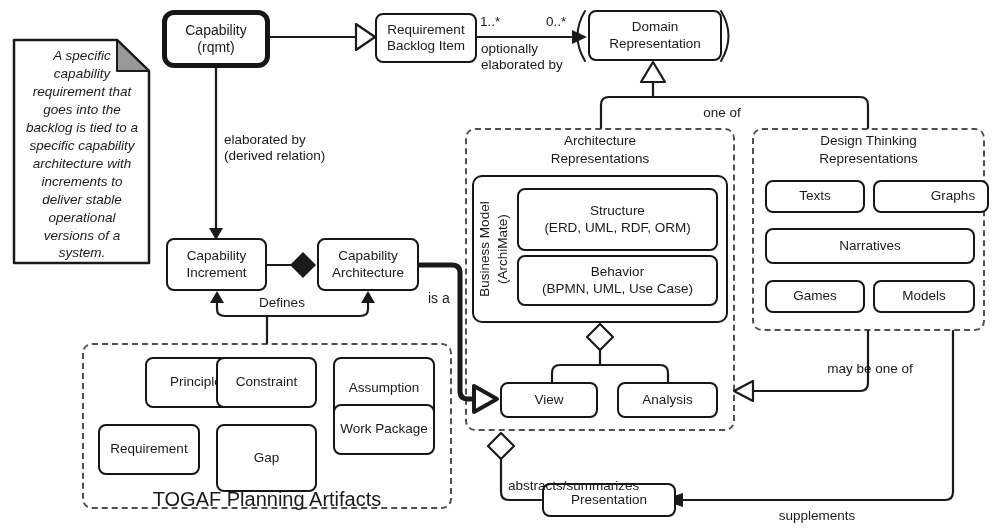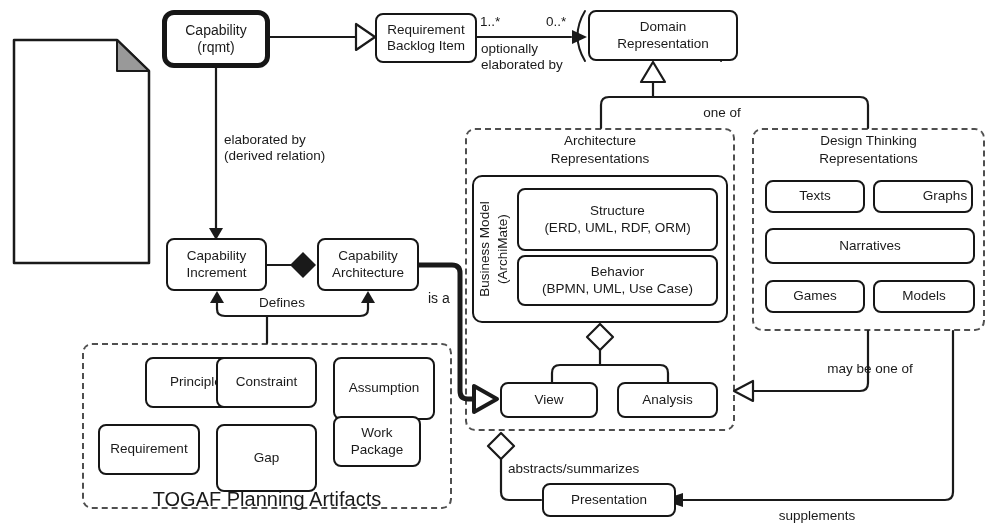--- a/index.html
+++ b/index.html
@@ -68,73 +68,85 @@
       <path d="M 753 391 H 860 Q 868 391 868 383 V 331"></path>
 
       <path d="M 953 331 V 492 Q 953 500 945 500 H 683"></path>
       <polygon points="683,493 683,507 662,500" fill="#1a1a1a" stroke="none"></polygon>
 
       <polygon points="501,433 514,446 501,459 488,446" fill="#fff"></polygon>
       <path d="M 501 459 V 492 Q 501 500 509 500 H 541"></path>
     </g>
   </svg>
 
+  <div class="notetext">A specific
+capability
+requirement that
+goes into the
+backlog is tied to a
+specific capability
+architecture with
+increments to
+deliver stable
+operational
+versions of a
+system.</div>
 
   <div class="group" style="left:465px;top:128px;width:270px;height:303px;"></div>
   <div class="gtitle" style="left:470px;top:132px;width:260px;">Architecture
 Representations</div>
 
   <div class="group" style="left:752px;top:128px;width:233px;height:203px;"></div>
   <div class="gtitle" style="left:757px;top:132px;width:223px;">Design Thinking
 Representations</div>
 
   <div class="group" style="left:82px;top:343px;width:370px;height:166px;"></div>
   <div class="gtitle" style="left:82px;top:486px;width:370px;font-size:20px;">TOGAF Planning Artifacts</div>
 
   <div class="solidgroup" style="left:472px;top:175px;width:256px;height:148px;"></div>
   <div class="vlabel">Business Model
 (ArchiMate)</div>
 
   <div class="box thick" style="left:162px;top:10px;width:108px;height:58px;">Capability
 (rqmt)</div>
   <div class="box" style="left:375px;top:13px;width:102px;height:50px;">Requirement
 Backlog Item</div>
-  <div class="box" style="left:588px;top:10px;width:150px;height:51px;">Domain
+  <div class="box" style="left:588px;top:10px;width:134px;height:51px;">Domain
 Representation</div>
   <div class="box" style="left:166px;top:238px;width:101px;height:53px;">Capability
 Increment</div>
   <div class="box" style="left:317px;top:238px;width:102px;height:53px;">Capability
 Architecture</div>
   <div class="box" style="left:517px;top:188px;width:201px;height:63px;">Structure
 (ERD, UML, RDF, ORM)</div>
   <div class="box" style="left:517px;top:255px;width:201px;height:51px;">Behavior
 (BPMN, UML, Use Case)</div>
   <div class="box" style="left:500px;top:382px;width:98px;height:36px;">View</div>
   <div class="box" style="left:617px;top:382px;width:101px;height:36px;">Analysis</div>
   <div class="box" style="left:542px;top:483px;width:134px;height:34px;">Presentation</div>
 
   <div class="box" style="left:765px;top:180px;width:100px;height:33px;">Texts</div>
-  <div class="box" style="left:873px;top:180px;width:100px;height:33px;padding-left:44px;">Graphs</div>
+  <div class="box" style="left:873px;top:180px;width:116px;height:33px;padding-left:44px;">Graphs</div>
   <div class="box" style="left:765px;top:228px;width:210px;height:36px;">Narratives</div>
   <div class="box" style="left:765px;top:280px;width:100px;height:33px;">Games</div>
   <div class="box" style="left:873px;top:280px;width:102px;height:33px;">Models</div>
 
   <div class="box" style="left:98px;top:357px;width:102px;height:51px;margin-left:47px;">Principle</div>
   <div class="box" style="left:216px;top:357px;width:101px;height:51px;">Constraint</div>
   <div class="box" style="left:333px;top:357px;width:102px;height:63px;">Assumption</div>
   <div class="box" style="left:98px;top:424px;width:102px;height:51px;">Requirement</div>
   <div class="box" style="left:216px;top:424px;width:101px;height:68px;">Gap</div>
-  <div class="box" style="left:333px;top:416px;width:88px;height:51px;">Work Package</div>
+  <div class="box" style="left:333px;top:404px;width:102px;height:51px;">Work Package</div>
 
   <div class="lbl" style="left:480px;top:14px;">1..*</div>
   <div class="lbl" style="left:546px;top:14px;">0..*</div>
   <div class="lbl" style="left:481px;top:41px;">optionally
 elaborated by</div>
   <div class="lbl" style="left:224px;top:132px;">elaborated by
 (derived relation)</div>
   <div class="lbl bg" style="left:722px;top:97px;">one of</div>
   <div class="lbl ctr" style="left:282px;top:295px;">Defines</div>
   <div class="lbl" style="left:428px;top:290px;font-size:14px;">is a</div>
   <div class="lbl ctr" style="left:870px;top:361px;">may be one of</div>
-  <div class="lbl" style="left:508px;top:461px;text-align:center;">abstracts/summarizes</div>
+  <div class="lbl" style="left:508px;top:478px;text-align:center;">abstracts/summarizes</div>
   <div class="lbl bg" style="left:817px;top:500px;">supplements</div>
 
 </div>
 
 </body></html>

